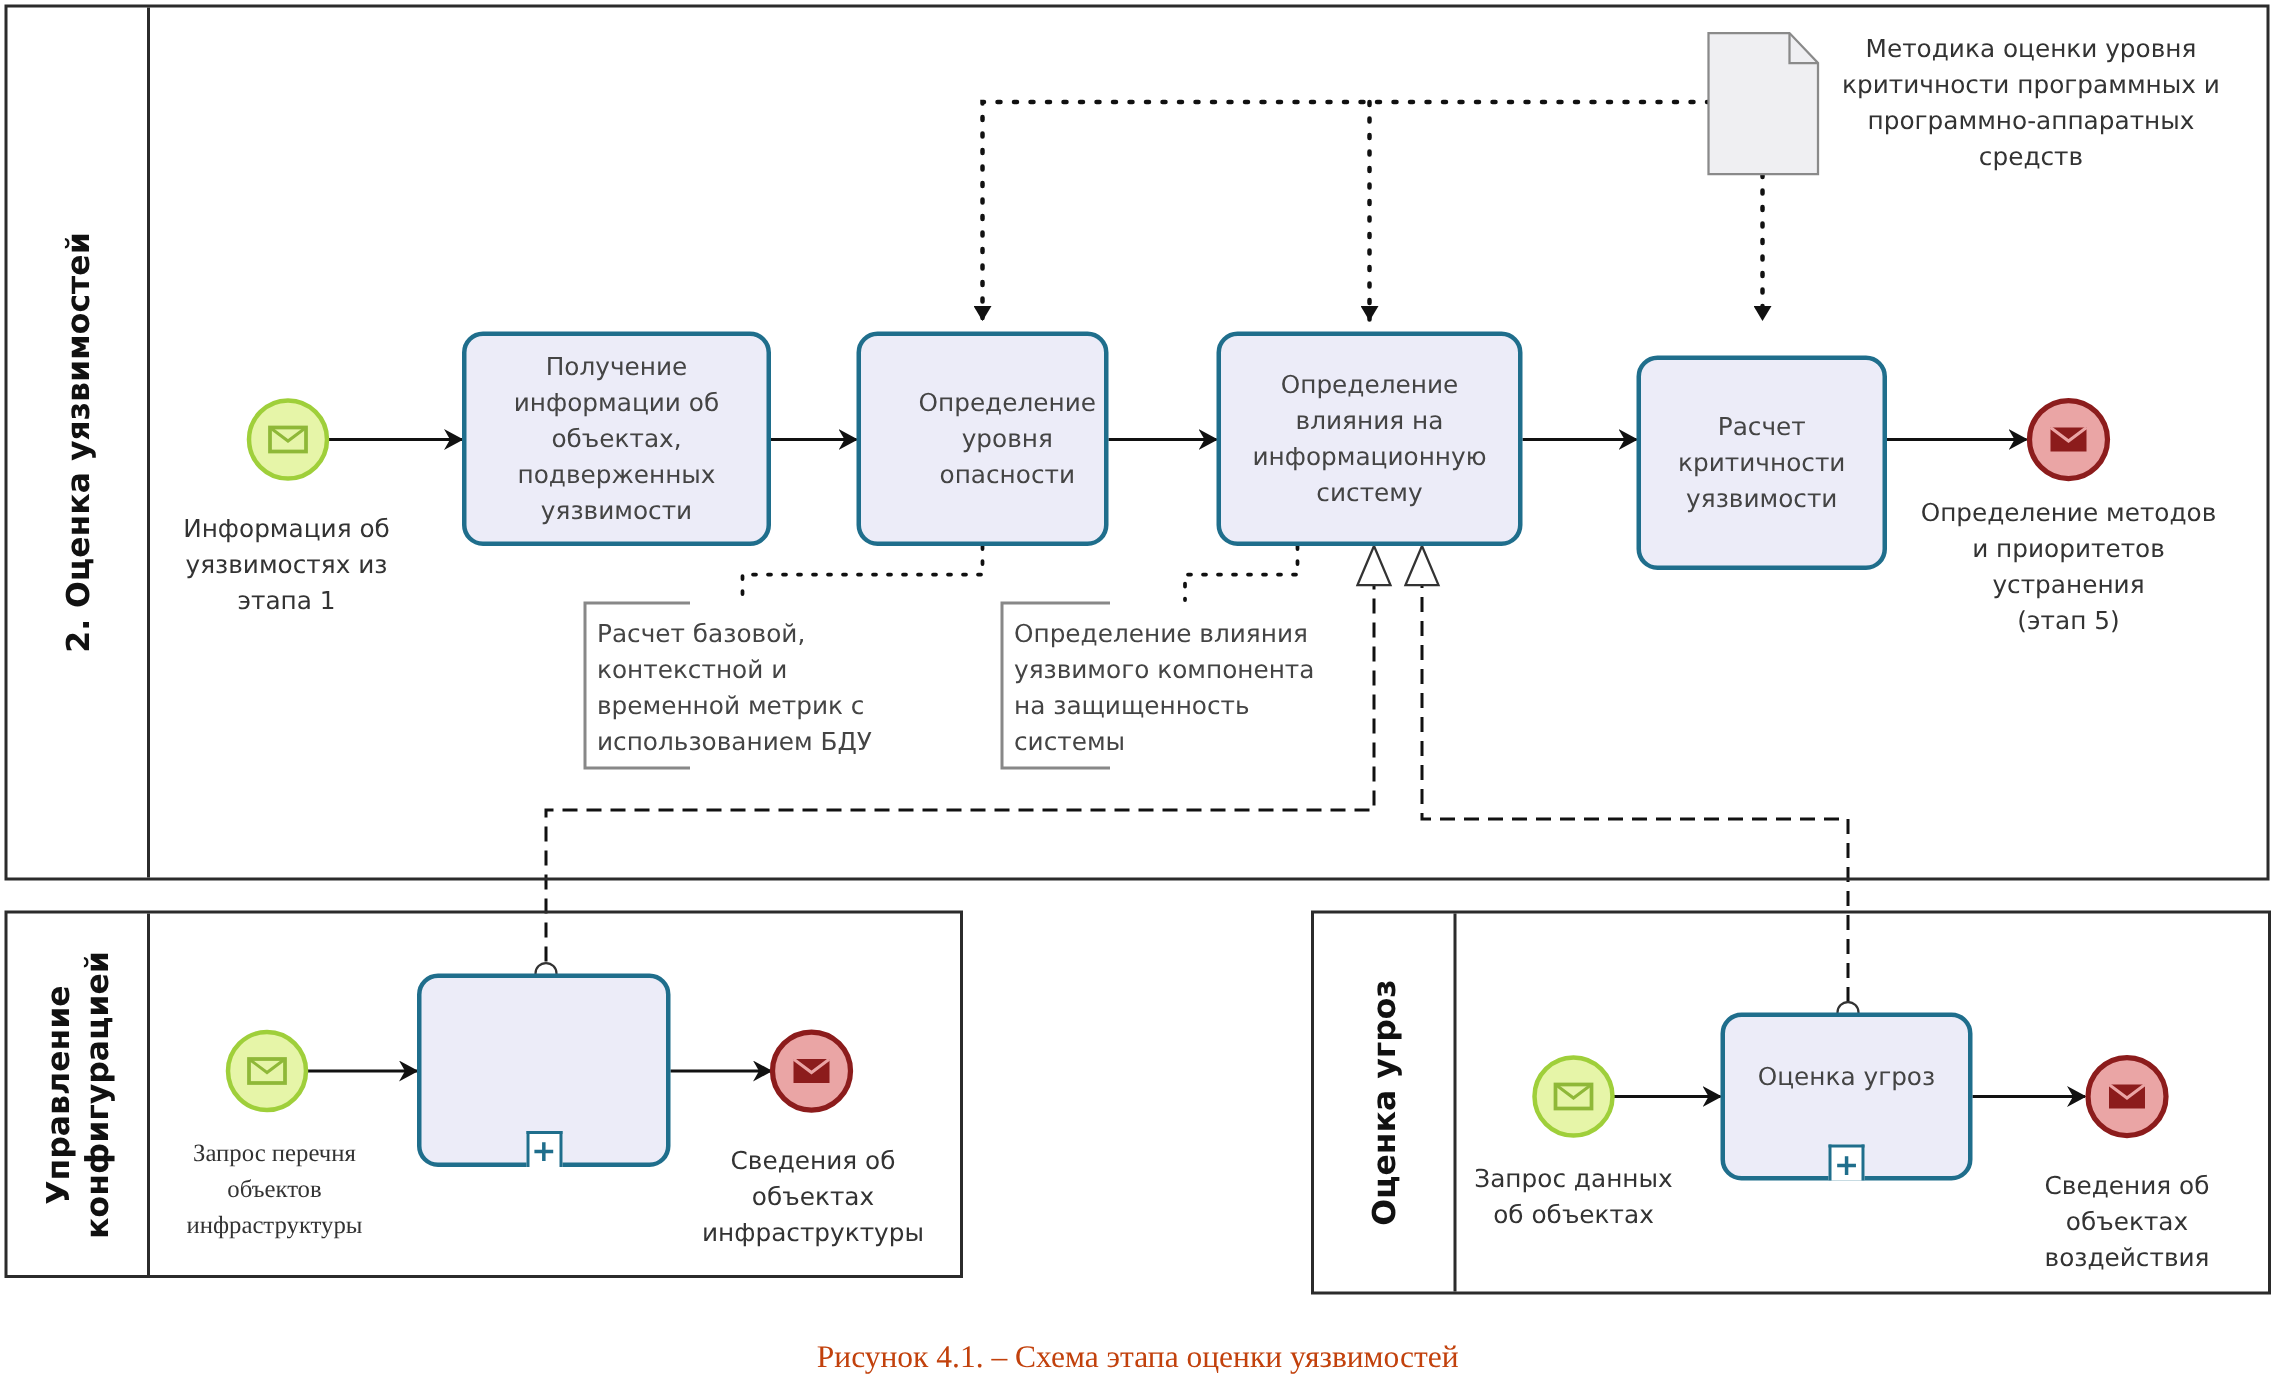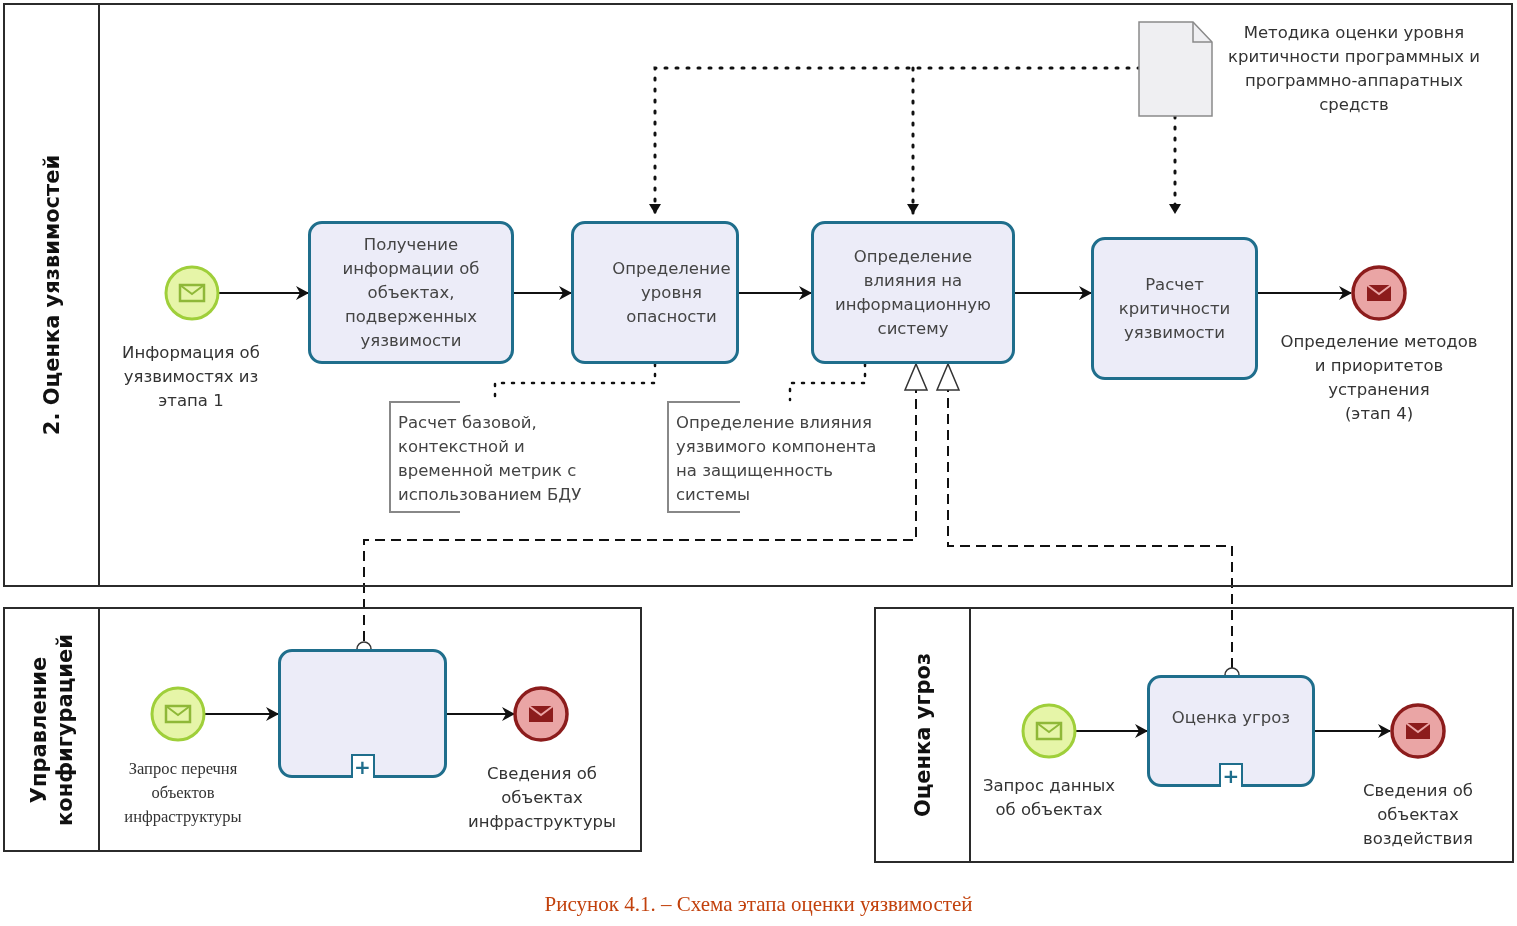--- a/index.html
+++ b/index.html
@@ -132,21 +132,21 @@
 <div class="task" style="left:1091px;top:221px;width:167px;height:143px;margin-top:16px;">
   <span>Расчет критичности уязвимости</span>
 </div>
 
 <div class="label" style="left:100px;top:341px;width:182px;">Информация об
 уязвимостях из
 этапа 1</div>
 <div class="label" style="left:1268px;top:330px;width:222px;">Определение методов
 и приоритетов
 устранения
-(этап 4)</div>
+(этап 5)</div>
 <div class="label" style="left:1212px;top:21px;width:284px;">Методика оценки уровня
 критичности программных и
 программно-аппаратных
 средств</div>
 
 <div class="anno" style="left:388px;top:411px;width:240px;">Расчет базовой,
 контекстной и
 временной метрик с
 использованием БДУ</div>
 <div class="anno" style="left:666px;top:411px;width:240px;">Определение влияния

